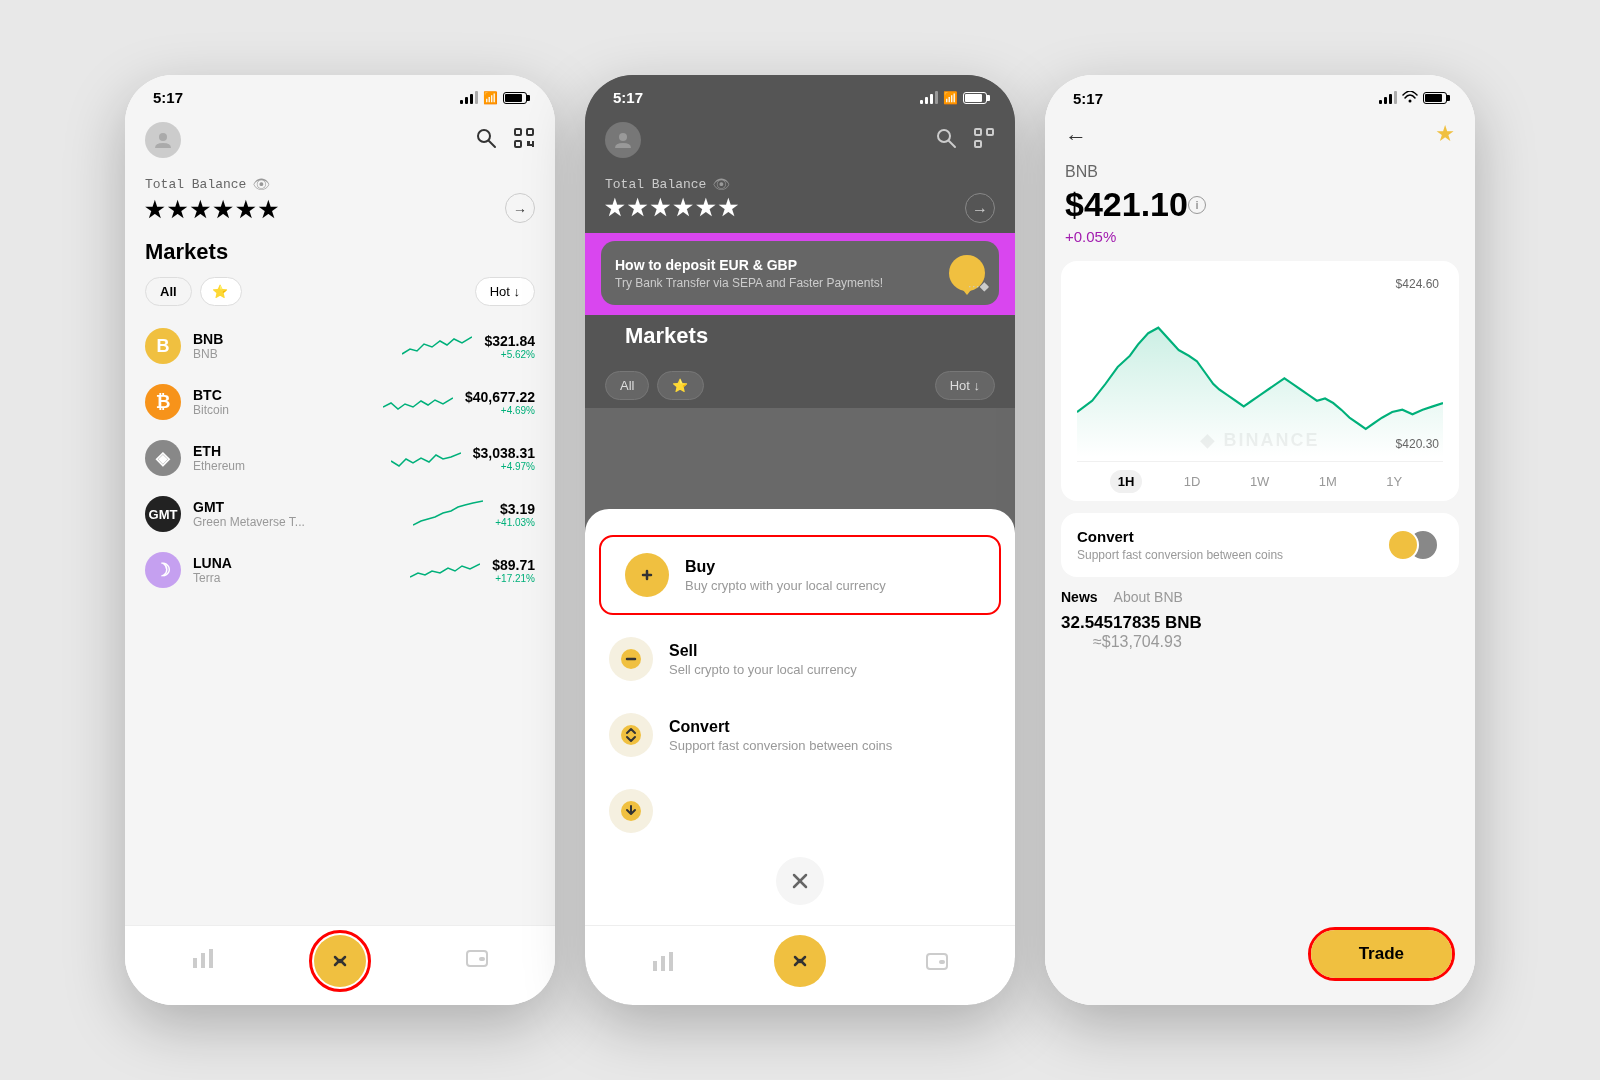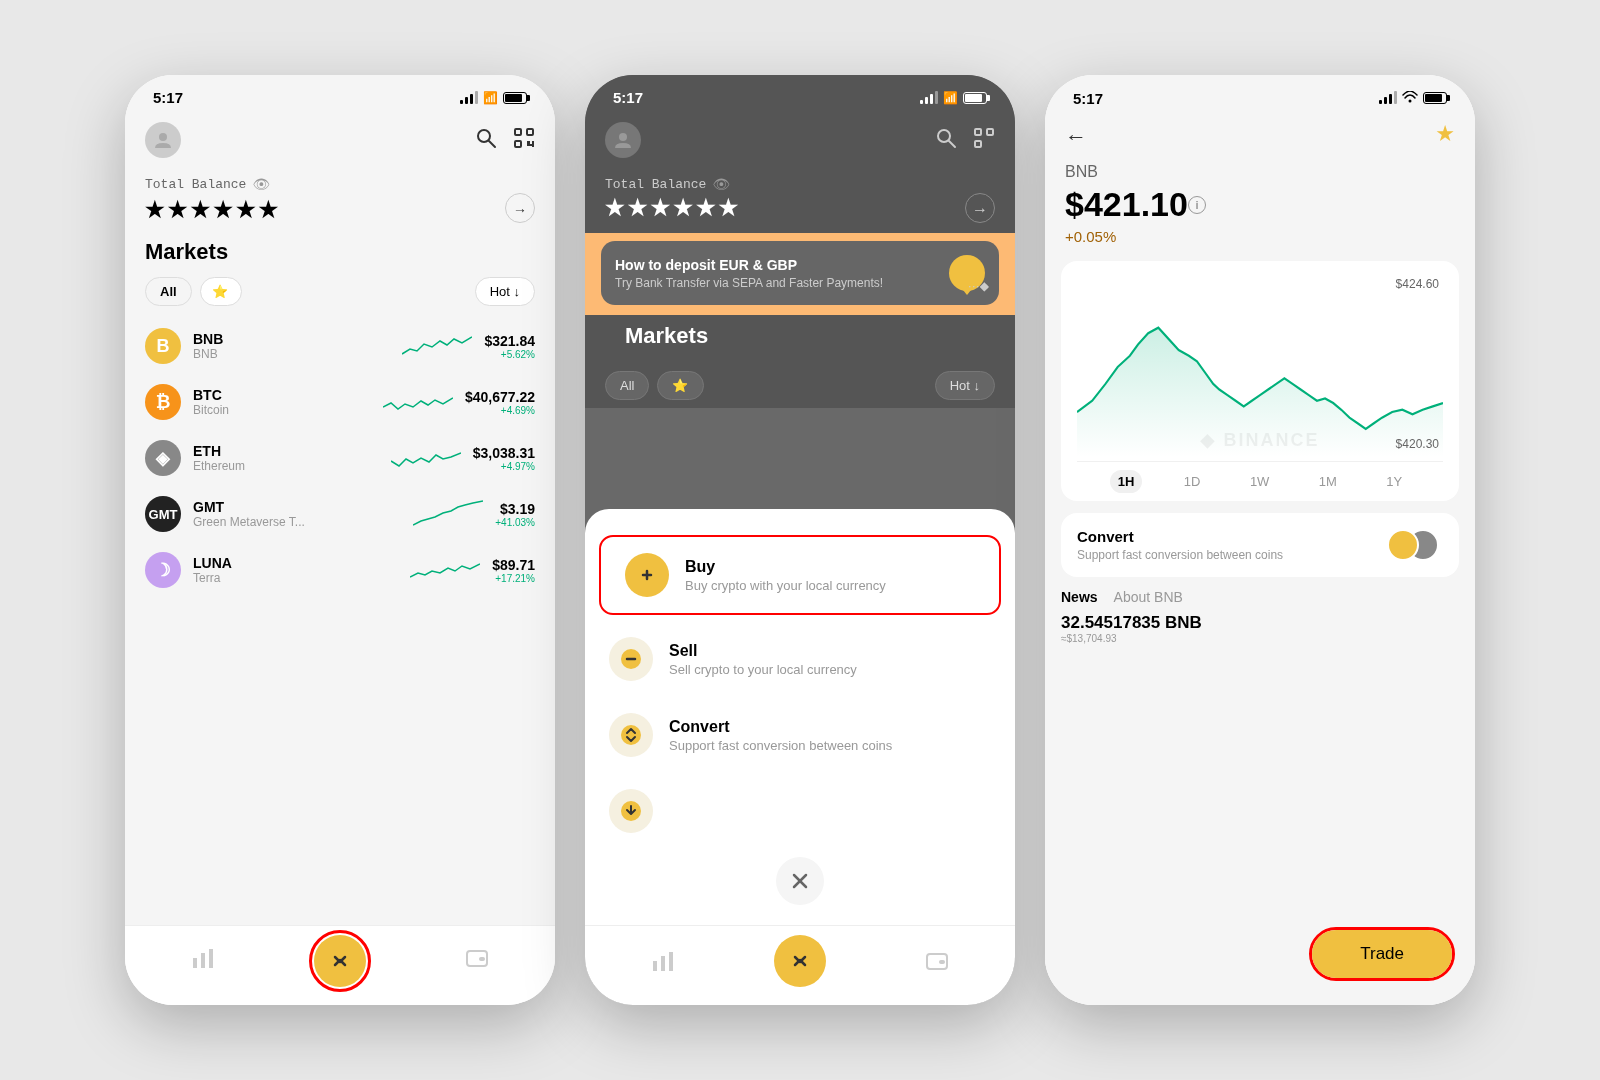--- a/index.html
+++ b/index.html
@@ -394,21 +394,21 @@
       width: 18px;
       height: 18px;
       border-radius: 50%;
       border: 1.5px solid #999;
       display: flex;
       align-items: center;
       justify-content: center;
       font-size: 11px;
       color: #999;
     }
-    .coin-change-big { font-size: 15px; color: #a16207; margin-top: 4px; }
+    .coin-change-big { font-size: 15px; color: #a21caf; margin-top: 4px; }
 
     
     .chart-area {
       background: #fff;
       margin: 0 16px 12px;
       border-radius: 16px;
       padding: 16px;
       position: relative;
       height: 240px;
       overflow: hidden;
@@ -497,39 +497,39 @@
       margin: 0 16px;
     }
     .news-tabs {
       display: flex;
       gap: 16px;
       margin-bottom: 8px;
     }
     .news-tab { font-size: 14px; color: #999; cursor: pointer; }
     .news-tab.active { color: #000; font-weight: 600; }
     .bnb-amount { font-size: 17px; font-weight: 700; color: #000; }
-    .bnb-usd { font-size: 10px; color: #999; }
+    .bnb-usd { font-size: 16px; color: #999; margin-left: 32px; }
 
     
     .bottom-bar {
       position: absolute;
       bottom: 0;
       left: 0;
       right: 0;
       padding: 12px 20px 24px;
       display: flex;
       justify-content: space-between;
       align-items: center;
       background: #f5f5f5;
     }
     .trade-big-btn {
       background: #f0c040;
       color: #000;
       font-size: 17px;
-      font-weight: 400;
+      font-weight: 700;
       padding: 14px 48px;
       border-radius: 30px;
       cursor: pointer;
       border: 3px solid red;
       box-shadow: 0 0 0 3px red;
     }
 
     
     .buy-item-highlight {
       border: 2.5px solid red;
@@ -557,21 +557,21 @@
     .overlay-markets {
       background: #555;
       padding: 8px 20px 10px;
     }
     .overlay-markets .section-title { color: #fff; }
     .overlay-filters { background: #555; padding: 0 20px 8px; display: flex; justify-content: space-between; }
     .overlay-filter-btn { padding: 6px 14px; border-radius: 20px; font-size: 13px; border: 1px solid #777; background: #666; color: #ddd; }
     .overlay-hot-btn { padding: 6px 14px; border-radius: 20px; font-size: 13px; border: 1px solid #777; background: #666; color: #ddd; }
 
     .overlay-banner {
-      background: #fdba74;
+      background: #d946ef;
       padding: 8px 16px 10px;
     }
     .overlay-banner-inner {
       background: #666;
       border-radius: 14px;
       padding: 14px;
       display: flex;
       justify-content: space-between;
       align-items: center;
     }

